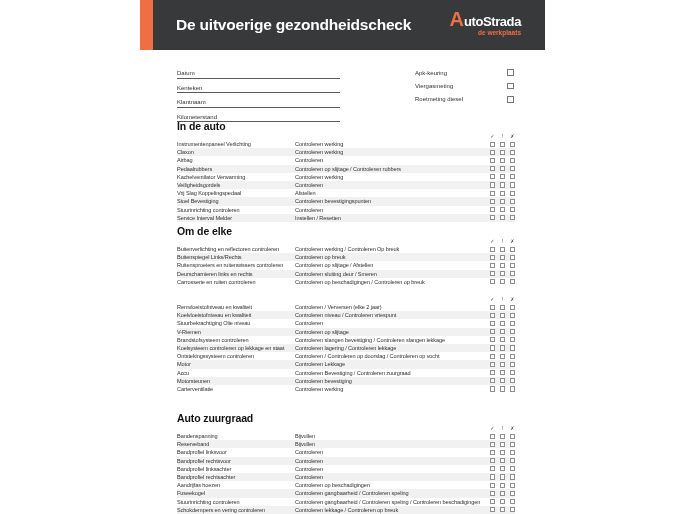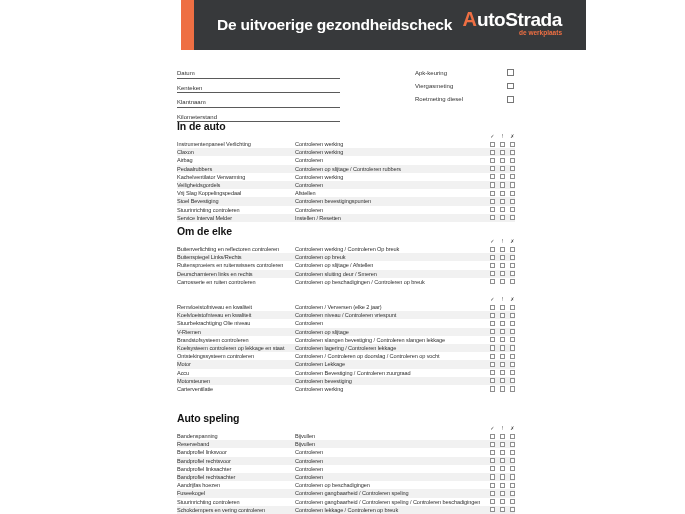--- a/index.html
+++ b/index.html
@@ -1,27 +1,27 @@
 <!DOCTYPE html>
 <html><head>
 <meta charset="utf-8">
 <style>
   html,body{margin:0;padding:0;background:#fff;}
   .page{position:relative;width:685px;height:514px;background:#fff;overflow:hidden;
         font-family:"Liberation Sans",sans-serif;-webkit-font-smoothing:antialiased;}
 
   
   .topbar{position:absolute;left:140px;top:0;width:405px;height:50px;background:var(--header-bg,#37393B);
-          display:flex;align-items:center;margin-left:41px;}
+          display:flex;align-items:center;}
   .accent{position:absolute;left:0;top:0;width:13px;height:50px;background:var(--accent,#EE6F43);}
   .title{margin:0 0 0 36px;color:#fff;font-size:15.5px;font-weight:700;letter-spacing:-0.2px;}
   .logo{position:absolute;right:24px;top:9px;text-align:right;line-height:1;}
   .logo-row{display:flex;align-items:baseline;justify-content:flex-end;}
   .logo-a{color:var(--accent,#EE6F43);font-size:20px;font-weight:800;}
-  .logo-name{color:#fff;font-size:19px;font-weight:800;letter-spacing:-0.4px;}
+  .logo-name{color:#fff;font-size:13px;font-weight:800;letter-spacing:-0.4px;}
   .logo-tag{color:var(--accent,#EE6F43);font-size:6.5px;font-weight:700;margin-top:1px;}
 
   
   .form-left{position:absolute;left:177px;top:64px;width:163px;}
   .field{position:relative;height:13.6px;border-bottom:0.8px solid #5a5a5a;}
   .flabel{position:absolute;left:0;bottom:1.5px;font-size:6px;color:#333;white-space:nowrap;}
   .form-right{position:absolute;left:415px;top:66px;width:99px;}
   .check-row{height:13.4px;display:flex;align-items:center;justify-content:space-between;}
   .clabel{font-size:6px;color:#333;white-space:nowrap;}
   .fcb{width:6.6px;height:6.6px;border:0.8px solid #777;box-sizing:border-box;background:#fff;}
@@ -340,21 +340,21 @@
           <span class="item">Carterventilatie</span>
           <span class="action">Controleren werking</span>
           <span class="checks">
             <span class="cb"></span>
             <span class="cb"></span>
             <span class="cb"></span>
           </span>
         </div>
       </section>
       <section class="section">
-        <h2 class="s-head">Auto speling</h2>
+        <h2 class="s-head">Auto zuurgraad</h2>
         <div class="marks">
           <span>✓</span>
           <span>!</span>
           <span>✗</span>
         </div>
         <div class="row">
           <span class="item">Bandenspanning</span>
           <span class="action">Bijvullen</span>
           <span class="checks">
             <span class="cb"></span>

